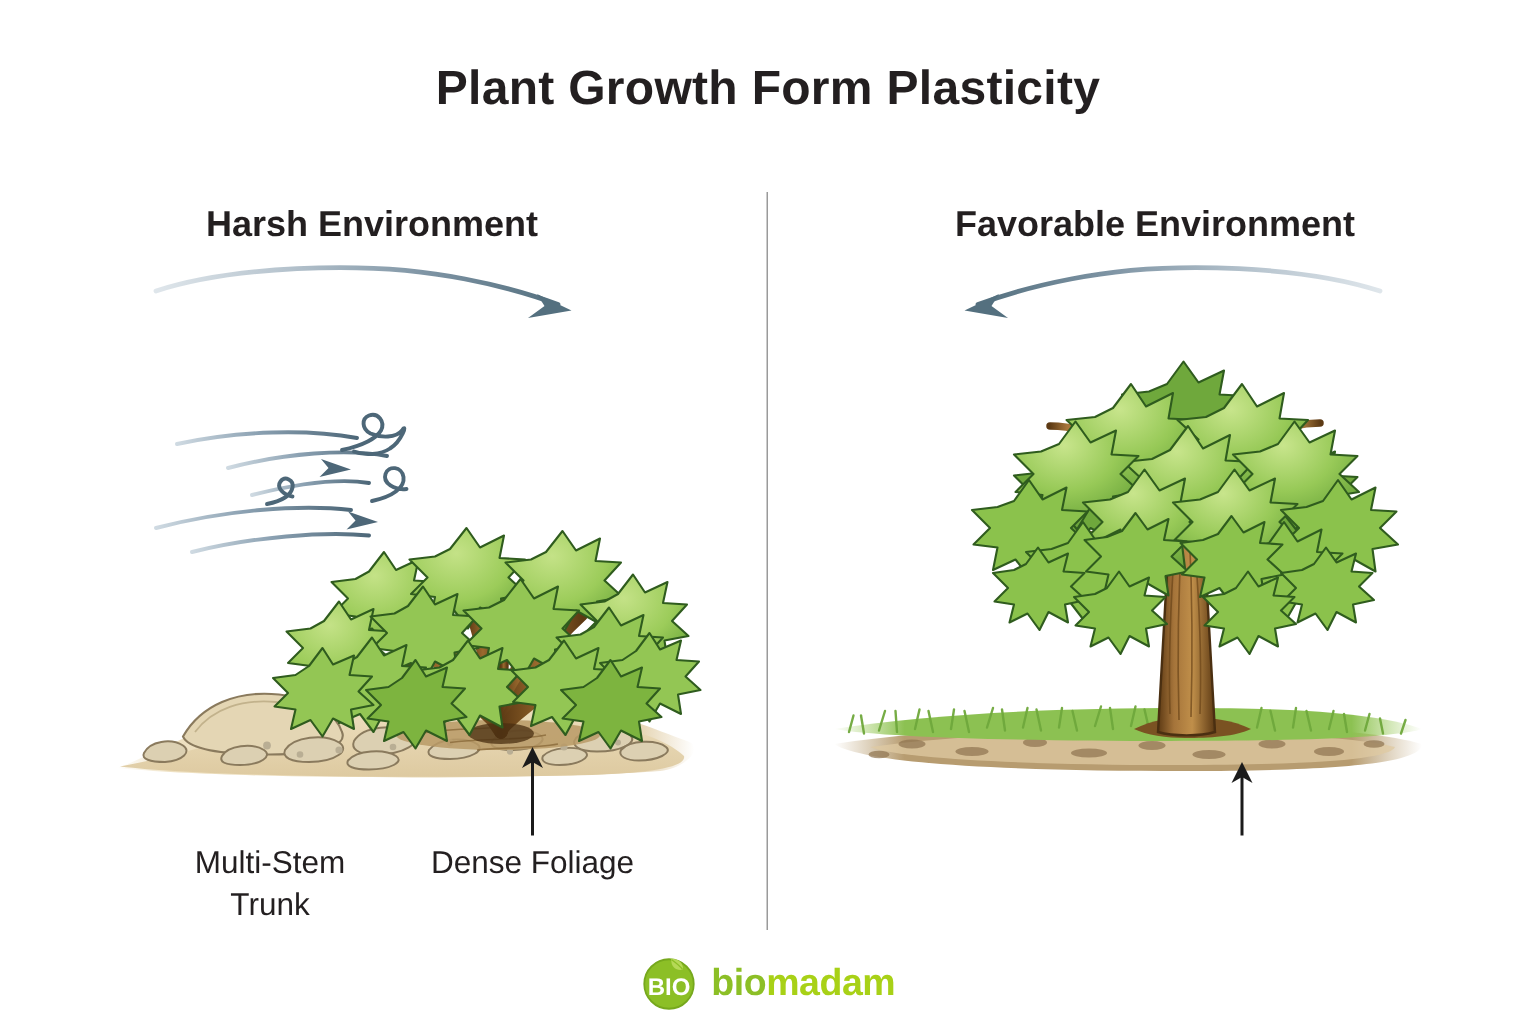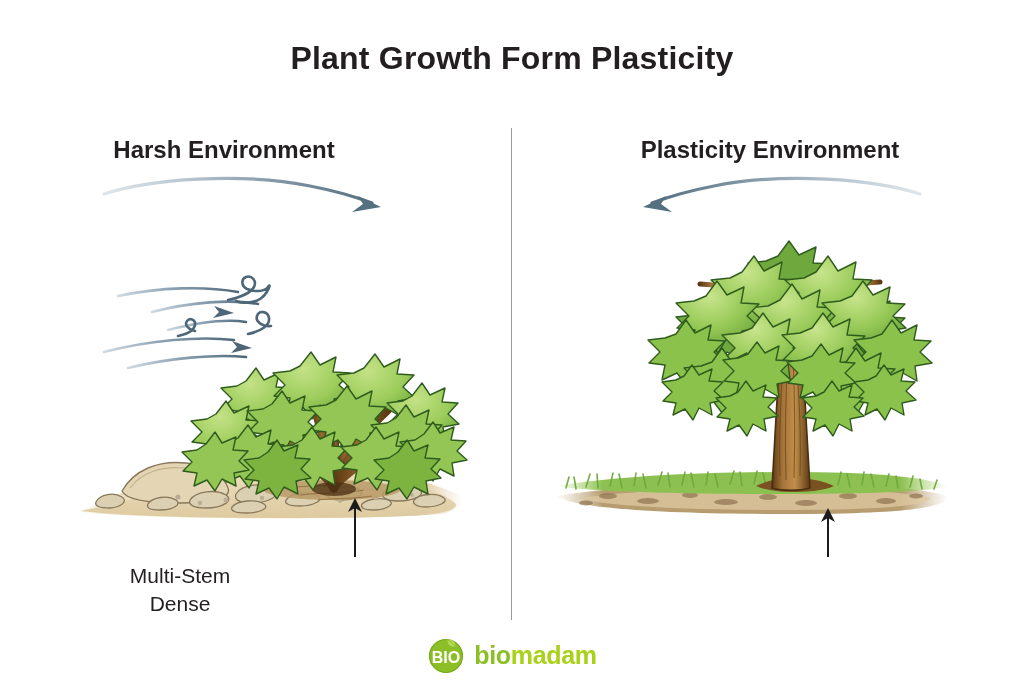--- a/index.html
+++ b/index.html
@@ -36,21 +36,21 @@
   
   .panel-header {
     position: absolute;
     top: 136px;
     font-size: 24px;
     font-weight: 600;
     color: #231f20;
     text-align: center;
     white-space: nowrap;
   }
-  #header-harsh    { left: 44px;  width: 360px; }
+  #header-harsh    { left: 68px;  width: 360px; }
   #header-favorable{ left: 590px; width: 360px; }
 
   
   #divider {
     position: absolute;
     left: 511px;
     top: 128px;
     width: 1px;
     height: 492px;
     background: #9a9a9a;
@@ -102,21 +102,21 @@
 </head>
 <body>
 
 <div id="canvas">
 
   <div id="title">Plant Growth Form Plasticity</div>
 
   <div id="divider"></div>
 
   <div class="panel-header" id="header-harsh">Harsh Environment</div>
-  <div class="panel-header" id="header-favorable">Plasticity Environment</div>
+  <div class="panel-header" id="header-favorable">Favorable Environment</div>
 
   <svg class="layer" viewBox="0 0 1024 683" xmlns="http://www.w3.org/2000/svg">
     <defs>
       <linearGradient id="gradArrowR" x1="0" y1="0" x2="1" y2="0">
         <stop offset="0" stop-color="#dfe6eb"></stop>
         <stop offset="0.30" stop-color="#b9c6d0"></stop>
         <stop offset="0.68" stop-color="#7d93a3"></stop>
         <stop offset="1" stop-color="#54707f"></stop>
       </linearGradient>
       <linearGradient id="gradArrowL" x1="1" y1="0" x2="0" y2="0">
@@ -428,21 +428,22 @@
       </g>
     </g>
 
     <g>
       <line x1="828" y1="557" x2="828" y2="517" stroke="#1b1b1b" stroke-width="2"></line>
       <path d="M828,508 L821,522 L828,518 L835,522 Z" fill="#1b1b1b"></path>
     </g>
   </svg>
 
   <div class="caption" id="cap-shrub">Multi-Stem
-Dense</div>
+Trunk</div>
+  <div class="caption" id="cap-foliage">Dense Foliage</div>
 
   <div id="logo">
     <svg id="logo-badge" width="38" height="38" viewBox="0 0 38 38" xmlns="http://www.w3.org/2000/svg">
       <circle cx="19" cy="20" r="16.5" fill="#8cbf26"></circle>
       <circle cx="19" cy="20" r="16.5" fill="none" stroke="#76a81d" stroke-width="1.2"></circle>
 
       <path d="M20.5,3.2 C25.5,3.2 28.6,6.2 28.3,10.4 C24.4,11.2 20.2,9.6 20.5,3.2 Z" fill="#b6d957"></path>
       <path d="M20.8,3.8 C23.6,5.8 26.3,8.0 28.0,10.2" fill="none" stroke="#8cbf26" stroke-width="0.9"></path>
       <text x="19" y="27" text-anchor="middle" font-family="'Liberation Sans', sans-serif" font-size="16" font-weight="700" fill="#ffffff">BIO</text>
     </svg>

